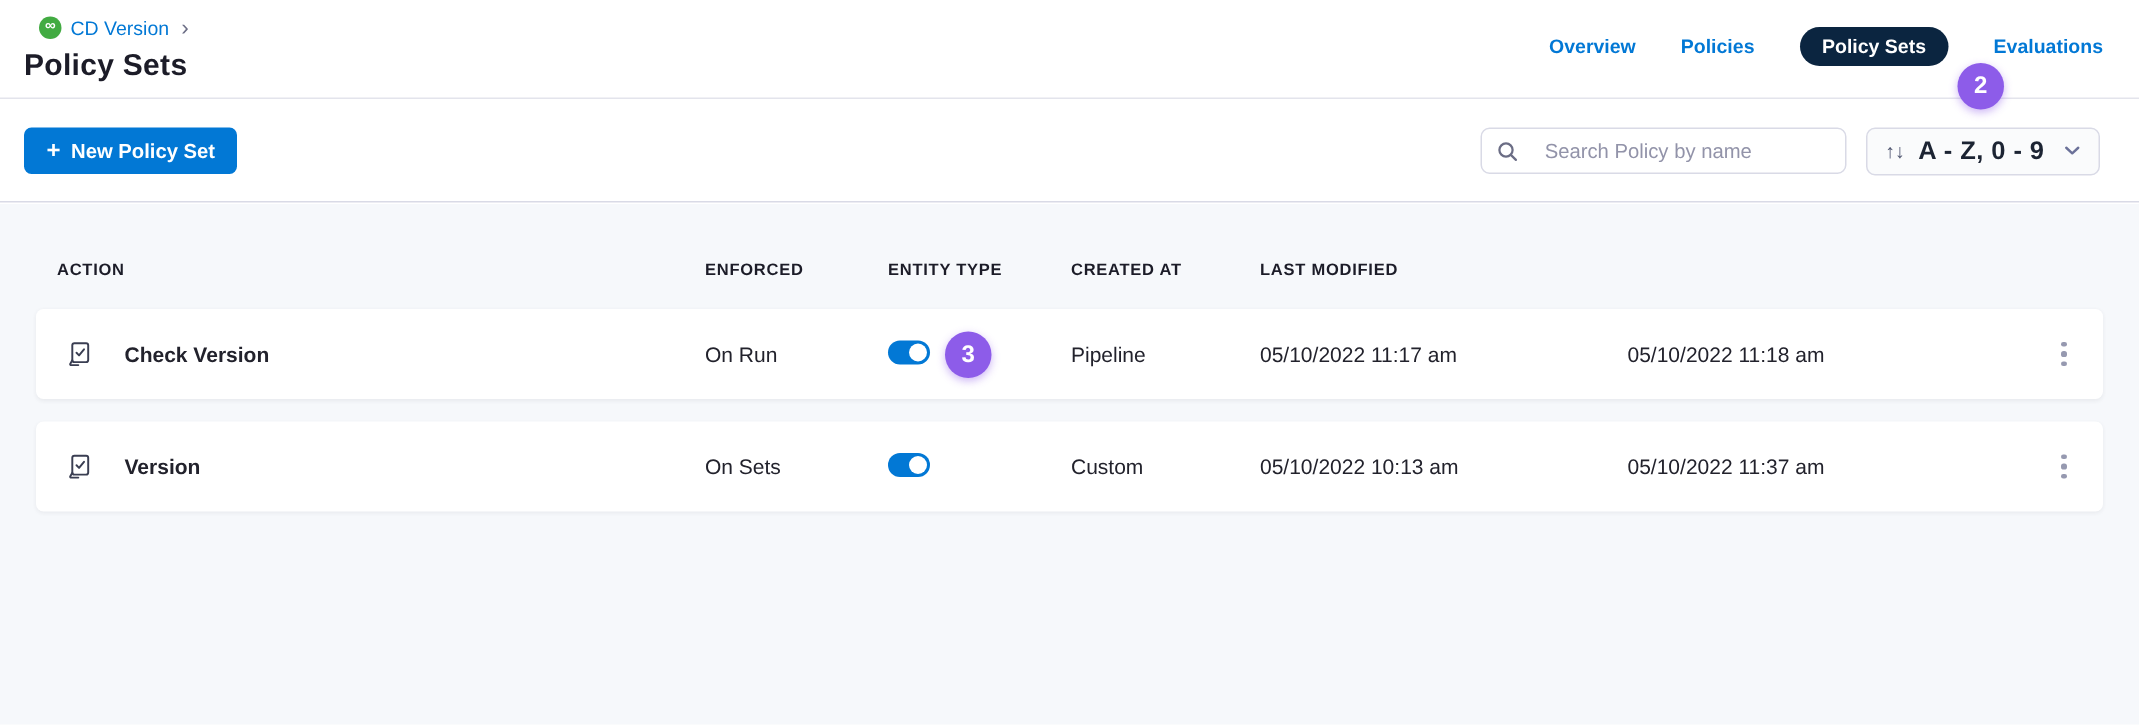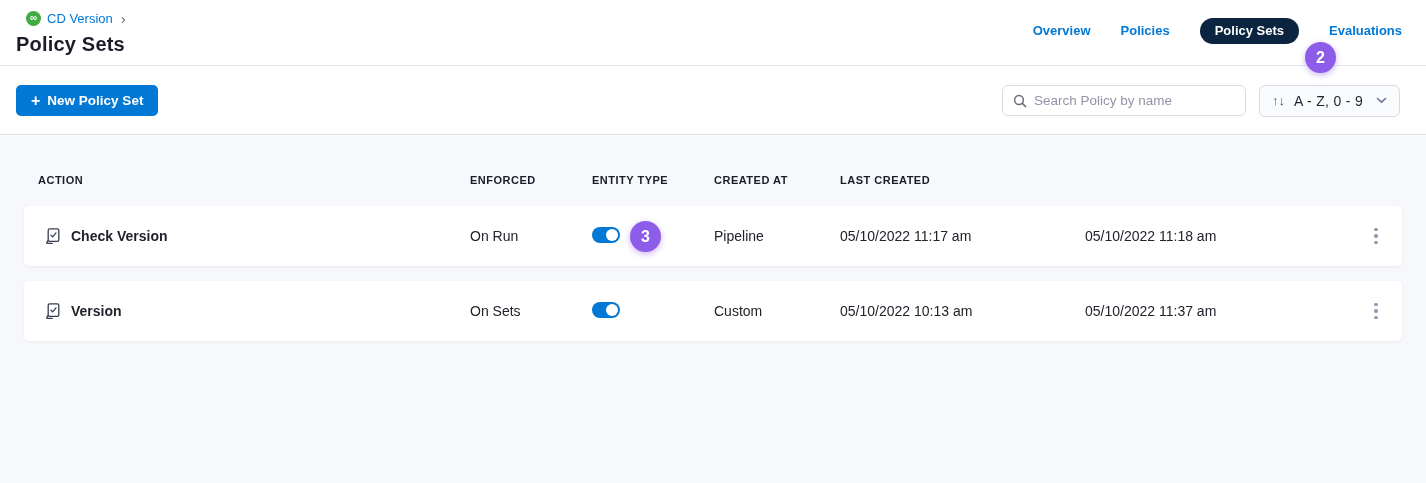--- a/index.html
+++ b/index.html
@@ -47,33 +47,33 @@
   }
   .btn-primary {
     background: #0278d5; color: #fff; border: none; border-radius: 5px;
     height: 31px; padding: 0 15px; font-size: 13.5px; font-weight: 700;
     font-family: inherit; display: inline-flex; align-items: center; gap: 7px; cursor: pointer;
   }
   .btn-primary .plus { font-size: 16px; font-weight: 700; line-height: 1; }
   .toolbar-right { display: flex; align-items: center; gap: 13px; }
   .search-box {
     width: 244px; height: 31px; border: 1px solid #d9dae6; border-radius: 6px;
-    background: #fff; display: flex; align-items: center; padding: 0 10px; gap: 7px;
+    background: #fff; display: flex; align-items: center; padding: 0 10px; gap: 18px;
   }
   .search-box input {
     border: none; outline: none; flex: 1; font-size: 13.5px; font-family: inherit;
     color: #22222c; background: transparent;
   }
   .search-box input::placeholder { color: #9293a9; }
   .sort-select {
     height: 32px; border: 1px solid #d9dae6; border-radius: 6px; background: #fafbfc;
     display: flex; align-items: center; gap: 9px; padding: 0 12px; cursor: pointer;
   }
   .sort-arrows { font-size: 13px; color: #4f5570; line-height: 1; }
-  .sort-label { font-size: 14px; font-weight: 400; color: #1c2433; letter-spacing: .3px; }
+  .sort-label { font-size: 17px; font-weight: 700; color: #1c2433; letter-spacing: .3px; }
   .sort-caret { margin-left: 4px; display: inline-flex; }
 
   
   .content {
     position: absolute; top: 136px; left: 0; right: 0; bottom: 0;
     background: #f6f8fb; padding: 0 20px;
   }
   .grid-cols {
     display: grid;
     grid-template-columns: 446px 122px 122px 126px 245px 265px 1fr;
@@ -83,21 +83,21 @@
   .th {
     font-size: 11px; font-weight: 700; color: #1c1c28; letter-spacing: .5px;
   }
   .th:first-child { padding-left: 14px; }
   .rows { margin: 20px 4px 0; }
   .row {
     background: #fff; border-radius: 5px; height: 60px; margin-bottom: 15px;
     box-shadow: 0 1px 3px rgba(40,41,61,.07); cursor: pointer;
   }
   .cell { font-size: 14px; color: #22222c; }
-  .name-cell { display: flex; align-items: center; gap: 9px; padding-left: 20px; }
+  .name-cell { display: flex; align-items: center; gap: 21px; padding-left: 20px; }
   .ps-icon { display: inline-flex; width: 18px; height: 18px; }
   .ps-name { font-weight: 700; font-size: 14px; color: #22222c; }
   .toggle {
     width: 28px; height: 16px; border-radius: 8px; background: #cfd4dd;
     display: inline-block; position: relative; cursor: pointer;
   }
   .toggle.on { background: #0278d5; }
   .toggle .knob {
     position: absolute; top: 2px; left: 2px; width: 12px; height: 12px;
     border-radius: 50%; background: #fff; transition: left .1s;
@@ -161,21 +161,21 @@
     </div>
   </div>
 </div>
 
 <main class="content">
   <div class="thead grid-cols">
     <div class="th">ACTION</div>
     <div class="th">ENFORCED</div>
     <div class="th">ENTITY TYPE</div>
     <div class="th">CREATED AT</div>
-    <div class="th">LAST CREATED</div>
+    <div class="th">LAST MODIFIED</div>
     <div class="th"></div>
   </div>
   <div class="rows" id="rows">
       <div class="row grid-cols">
     <div class="cell name-cell">
       <span class="ps-icon">
         <svg width="18" height="18" viewBox="0 0 18 18" fill="none" stroke="#3a3e52" stroke-width="1.3" stroke-linecap="round" stroke-linejoin="round">
           <rect x="4.2" y="1.8" width="10.6" height="12.6" rx="1.4"></rect>
           <path d="M7 8.2 L8.7 9.9 L12 5.9"></path>
           <path d="M4.2 13.2 L2.8 15.6 C2.6 16.1 3 16.4 3.5 16.4 L8.2 16.4"></path>

